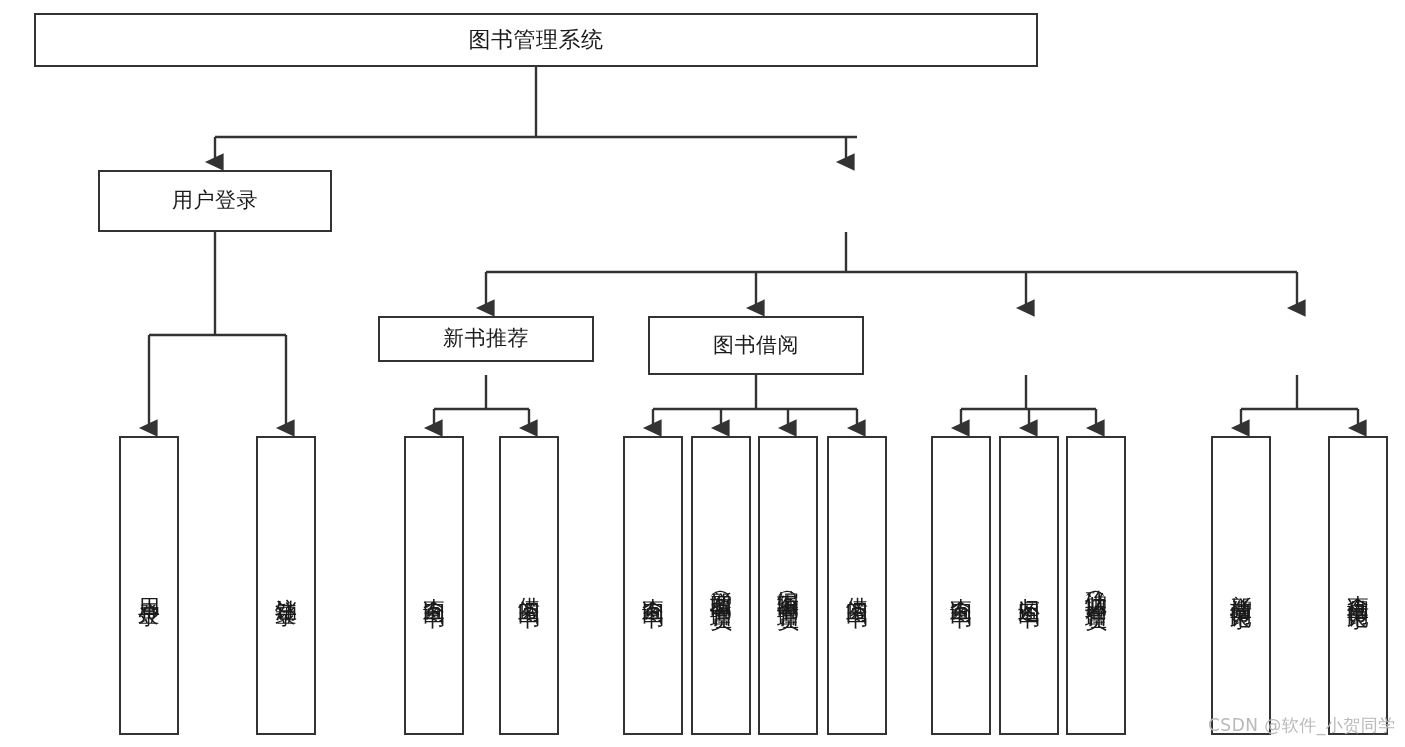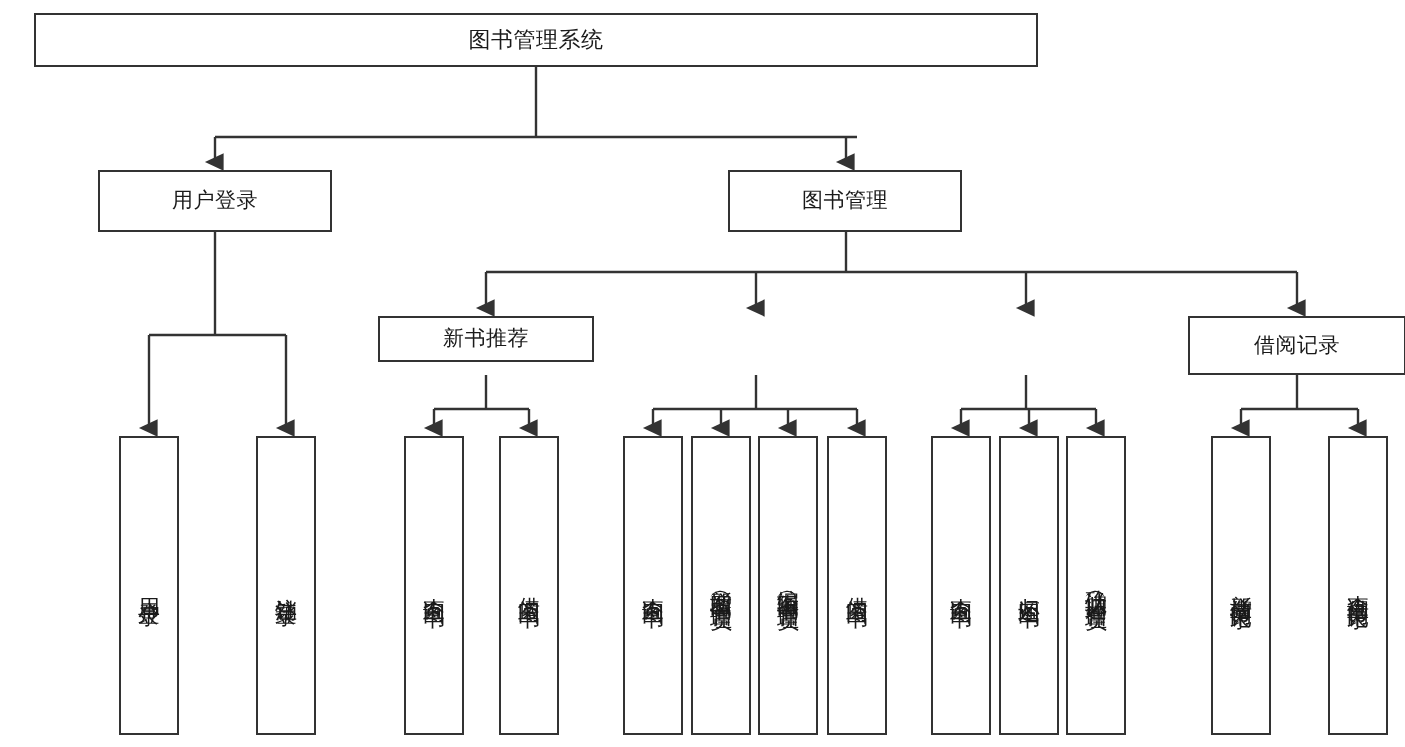--- a/index.html
+++ b/index.html
@@ -134,29 +134,26 @@
     </g>
   </svg>
 
   <div class="node horiz root" style="left:18px; top:13px; width:1004px; height:54px;">
     <span class="node-label">图书管理系统</span>
   </div>
 
   <div class="node horiz" style="left:82px; top:170px; width:234px; height:62px;">
     <span class="node-label">用户登录</span>
   </div>
-  <div class="node horiz" style="left:712px; top:170px; width:234px; height:62px;">
-    <span class="node-label">图书管理</span>
-  </div>
 
   <div class="node horiz" style="left:362px; top:316px; width:216px; height:46px;">
     <span class="node-label">新书推荐</span>
   </div>
-  <div class="node horiz" style="left:1172px; top:316px; width:218px; height:59px;">
-    <span class="node-label">借阅记录</span>
+  <div class="node horiz" style="left:632px; top:316px; width:216px; height:59px;">
+    <span class="node-label">图书借阅</span>
   </div>
 
   <div class="node vert" style="left:103px; top:436px; width:60px; height:299px;">
     <span class="node-label">用户登录</span>
   </div>
   <div class="node vert" style="left:240px; top:436px; width:60px; height:299px;">
     <span class="node-label">注销登录</span>
   </div>
 
   <div class="node vert" style="left:388px; top:436px; width:60px; height:299px;">
@@ -189,14 +186,15 @@
     <span class="node-label">确认归还（管理员）</span>
   </div>
 
   <div class="node vert" style="left:1195px; top:436px; width:60px; height:299px;">
     <span class="node-label">新增借阅记录</span>
   </div>
   <div class="node vert" style="left:1312px; top:436px; width:60px; height:299px;">
     <span class="node-label">查询借阅记录</span>
   </div>
 
+  <div class="watermark">CSDN @软件_小贺同学</div>
 
 </div>
 
 </body></html>

